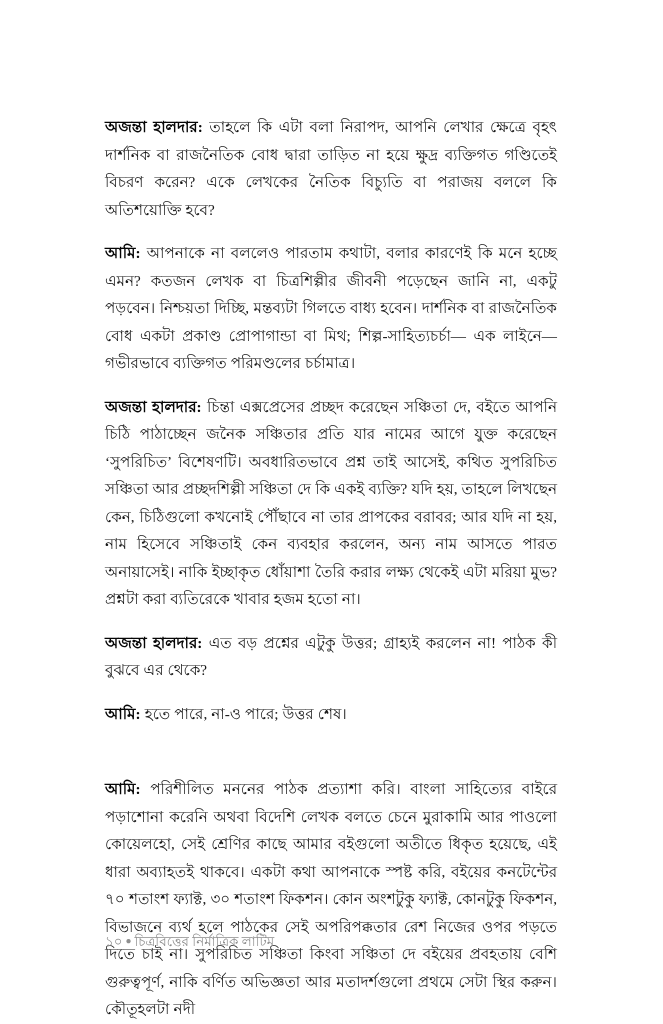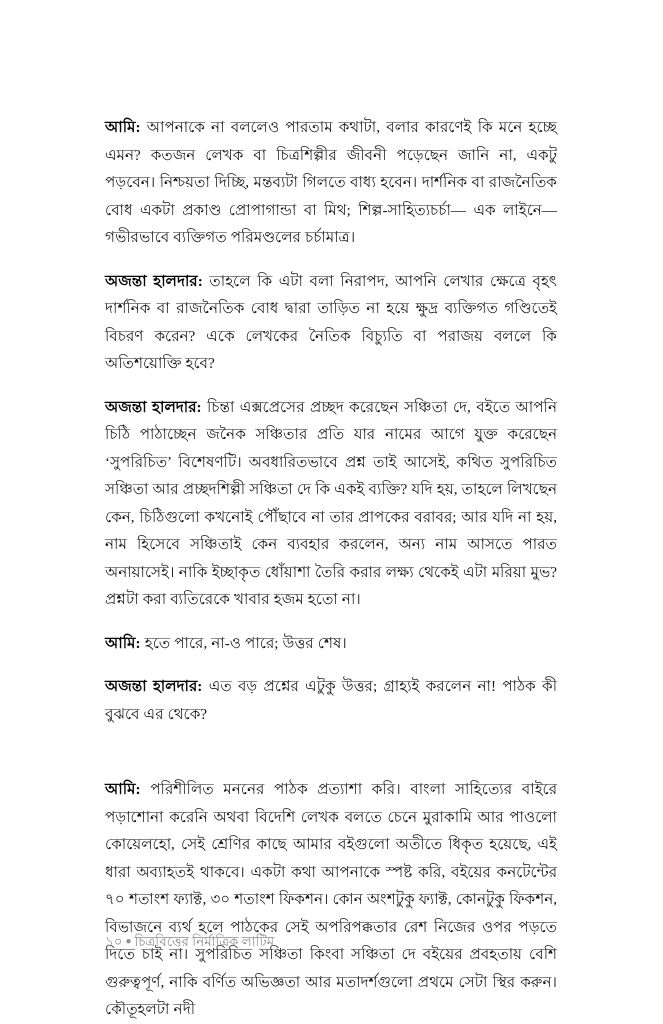--- a/index.html
+++ b/index.html
@@ -60,37 +60,37 @@
   }
 </style>
 </head>
 <body>
 
 <div class="page">
 
   <div class="text-column">
 
     <p class="para">
-      <span class="speaker">আমি:</span><span class="body-text"> আপনাকে না বললেও পারতাম কথাটা, বলার কারণেই কি মনে হচ্ছে এমন? কতজন লেখক বা চিত্রশিল্পীর জীবনী পড়েছেন জানি না, একটু পড়বেন। নিশ্চয়তা দিচ্ছি, মন্তব্যটা গিলতে বাধ্য হবেন। দার্শনিক বা রাজনৈতিক বোধ একটা প্রকাণ্ড প্রোপাগান্ডা বা মিথ; শিল্প-সাহিত্যচর্চা— এক লাইনে— গভীরভাবে ব্যক্তিগত পরিমণ্ডলের চর্চামাত্র।</span>
+      <span class="speaker">অজন্তা হালদার:</span><span class="body-text"> তাহলে কি এটা বলা নিরাপদ, আপনি লেখার ক্ষেত্রে বৃহৎ দার্শনিক বা রাজনৈতিক বোধ দ্বারা তাড়িত না হয়ে ক্ষুদ্র ব্যক্তিগত গণ্ডিতেই বিচরণ করেন? একে লেখকের নৈতিক বিচ্যুতি বা পরাজয় বললে কি অতিশয়োক্তি হবে?</span>
     </p>
 
     <p class="para">
-      <span class="speaker">অজন্তা হালদার:</span><span class="body-text"> তাহলে কি এটা বলা নিরাপদ, আপনি লেখার ক্ষেত্রে বৃহৎ দার্শনিক বা রাজনৈতিক বোধ দ্বারা তাড়িত না হয়ে ক্ষুদ্র ব্যক্তিগত গণ্ডিতেই বিচরণ করেন? একে লেখকের নৈতিক বিচ্যুতি বা পরাজয় বললে কি অতিশয়োক্তি হবে?</span>
+      <span class="speaker">আমি:</span><span class="body-text"> আপনাকে না বললেও পারতাম কথাটা, বলার কারণেই কি মনে হচ্ছে এমন? কতজন লেখক বা চিত্রশিল্পীর জীবনী পড়েছেন জানি না, একটু পড়বেন। নিশ্চয়তা দিচ্ছি, মন্তব্যটা গিলতে বাধ্য হবেন। দার্শনিক বা রাজনৈতিক বোধ একটা প্রকাণ্ড প্রোপাগান্ডা বা মিথ; শিল্প-সাহিত্যচর্চা— এক লাইনে— গভীরভাবে ব্যক্তিগত পরিমণ্ডলের চর্চামাত্র।</span>
     </p>
 
     <p class="para">
       <span class="speaker">অজন্তা হালদার:</span><span class="body-text"> চিন্তা এক্সপ্রেসের প্রচ্ছদ করেছেন সঞ্চিতা দে, বইতে আপনি চিঠি পাঠাচ্ছেন জনৈক সঞ্চিতার প্রতি যার নামের আগে যুক্ত করেছেন ‘সুপরিচিত’ বিশেষণটি। অবধারিতভাবে প্রশ্ন তাই আসেই, কথিত সুপরিচিত সঞ্চিতা আর প্রচ্ছদশিল্পী সঞ্চিতা দে কি একই ব্যক্তি? যদি হয়, তাহলে লিখছেন কেন, চিঠিগুলো কখনোই পৌঁছাবে না তার প্রাপকের বরাবর; আর যদি না হয়, নাম হিসেবে সঞ্চিতাই কেন ব্যবহার করলেন, অন্য নাম আসতে পারত অনায়াসেই। নাকি ইচ্ছাকৃত ধোঁয়াশা তৈরি করার লক্ষ্য থেকেই এটা মরিয়া মুভ? প্রশ্নটা করা ব্যতিরেকে খাবার হজম হতো না।</span>
     </p>
 
     <p class="para">
-      <span class="speaker">আমি:</span><span class="body-text"> হতে পারে, না-ও পারে; উত্তর শেষ।</span>
+      <span class="speaker">অজন্তা হালদার:</span><span class="body-text"> এত বড় প্রশ্নের এটুকু উত্তর; গ্রাহ্যই করলেন না! পাঠক কী বুঝবে এর থেকে?</span>
     </p>
 
     <p class="para">
-      <span class="speaker">অজন্তা হালদার:</span><span class="body-text"> এত বড় প্রশ্নের এটুকু উত্তর; গ্রাহ্যই করলেন না! পাঠক কী বুঝবে এর থেকে?</span>
+      <span class="speaker">আমি:</span><span class="body-text"> হতে পারে, না-ও পারে; উত্তর শেষ।</span>
     </p>
 
     <p class="para">
       <span class="speaker">আমি:</span><span class="body-text"> পরিশীলিত মননের পাঠক প্রত্যাশা করি। বাংলা সাহিত্যের বাইরে পড়াশোনা করেনি অথবা বিদেশি লেখক বলতে চেনে মুরাকামি আর পাওলো কোয়েলহো, সেই শ্রেণির কাছে আমার বইগুলো অতীতে ধিকৃত হয়েছে, এই ধারা অব্যাহতই থাকবে। একটা কথা আপনাকে স্পষ্ট করি, বইয়ের কনটেন্টের ৭০ শতাংশ ফ্যাক্ট, ৩০ শতাংশ ফিকশন। কোন অংশটুকু ফ্যাক্ট, কোনটুকু ফিকশন, বিভাজনে ব্যর্থ হলে পাঠকের সেই অপরিপক্কতার রেশ নিজের ওপর পড়তে দিতে চাই না। সুপরিচিত সঞ্চিতা কিংবা সঞ্চিতা দে বইয়ের প্রবহতায় বেশি গুরুত্বপূর্ণ, নাকি বর্ণিত অভিজ্ঞতা আর মতাদর্শগুলো প্রথমে সেটা স্থির করুন। কৌতূহলটা নদী</span>
     </p>
 
   </div>
 
   <div class="footer">
     <span>১০</span><span class="dot">●</span><span>চিত্রবিত্তের নির্মাত্রিক লাটিম</span>

